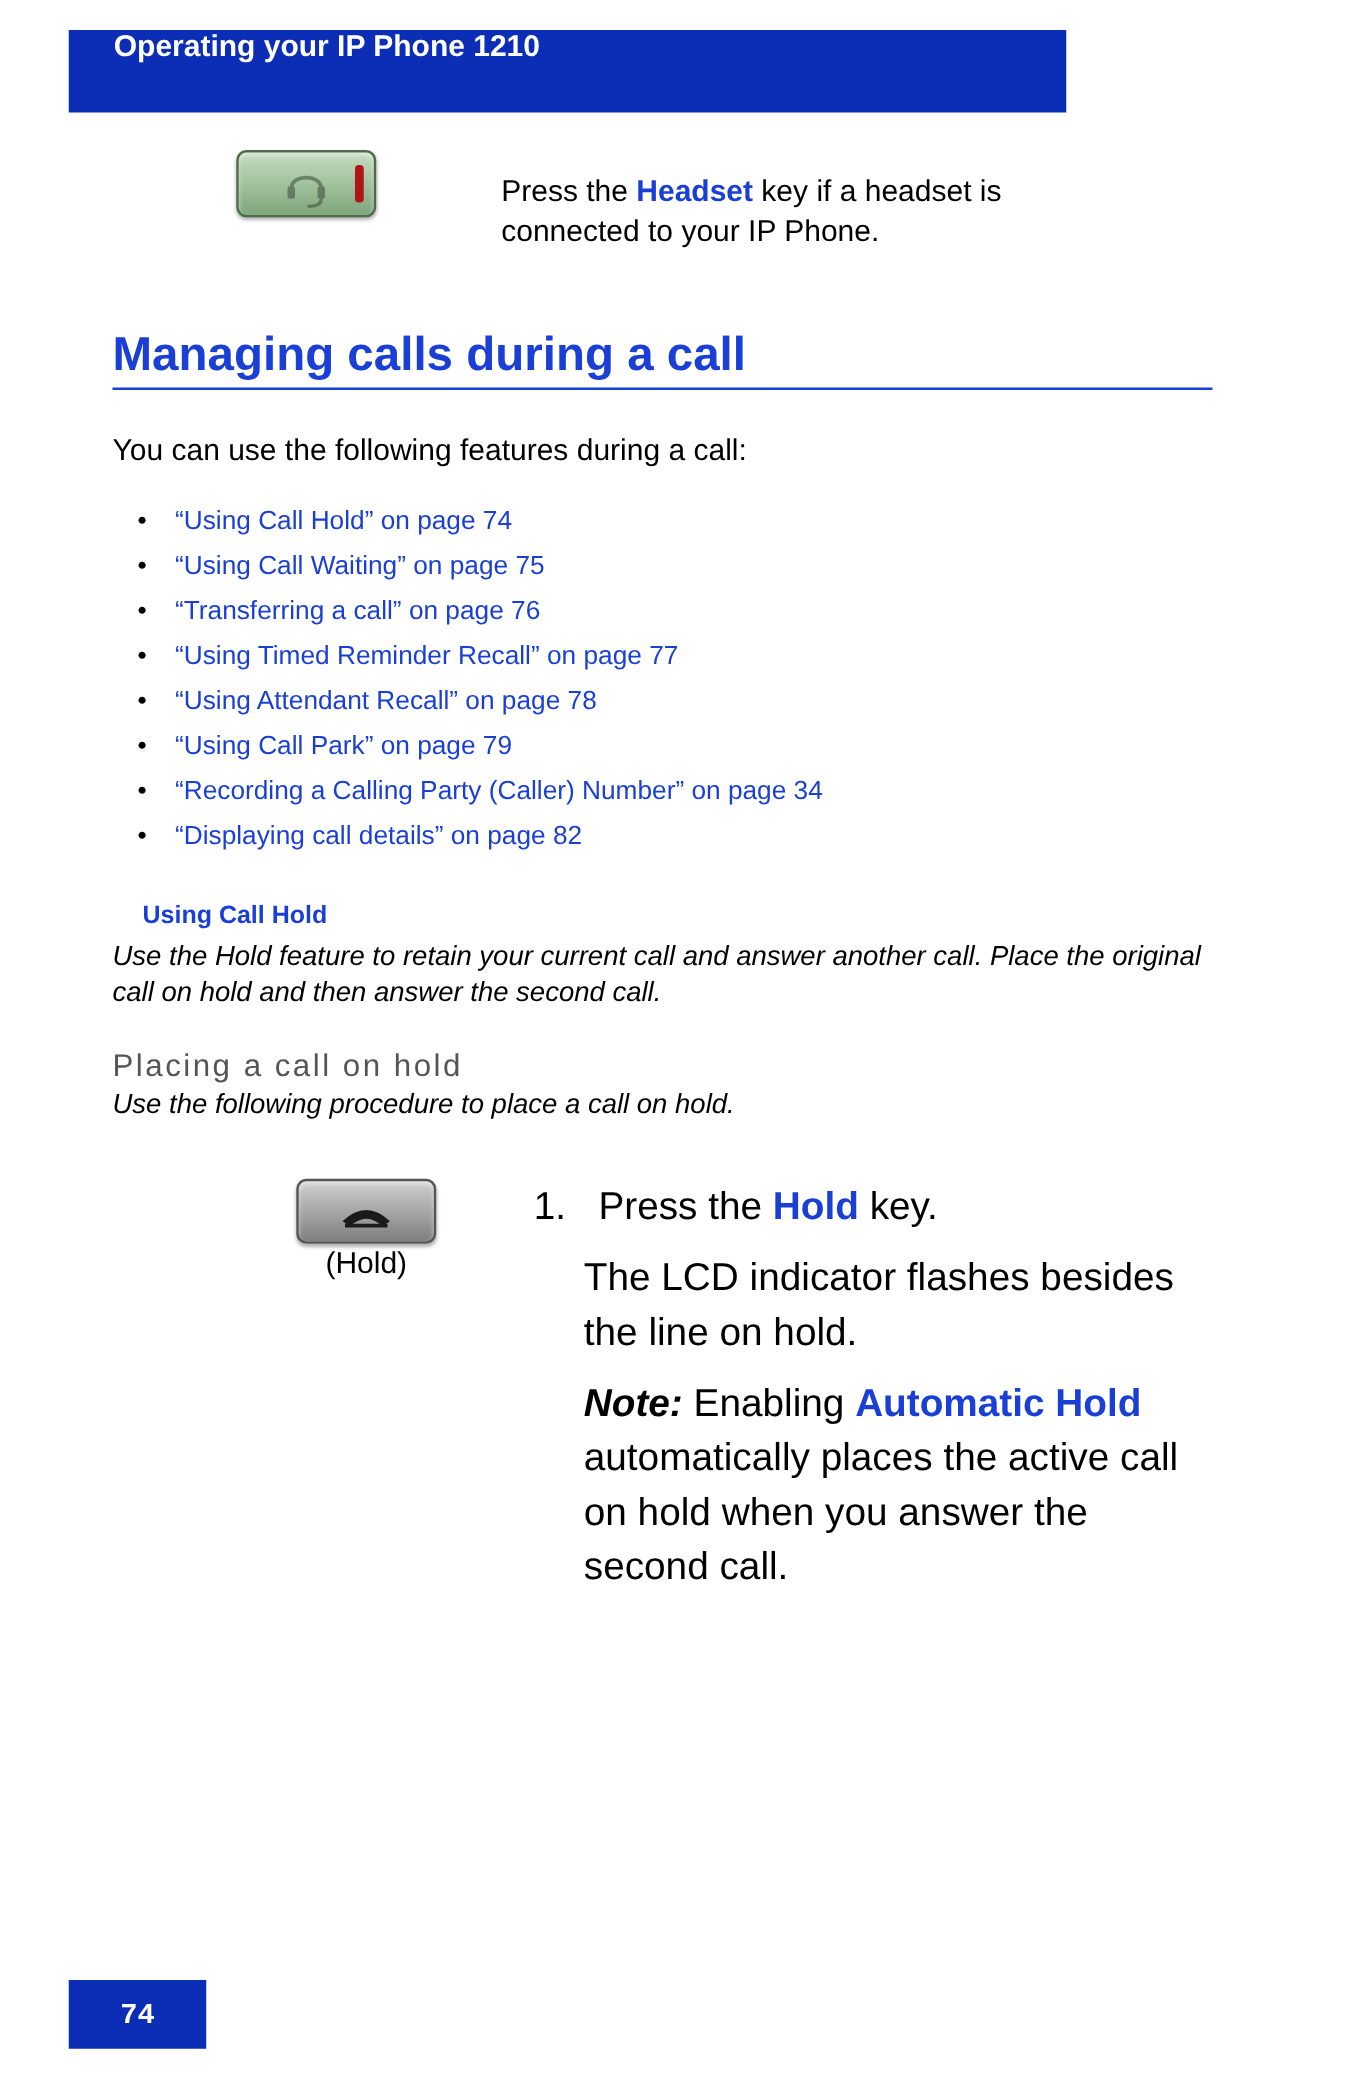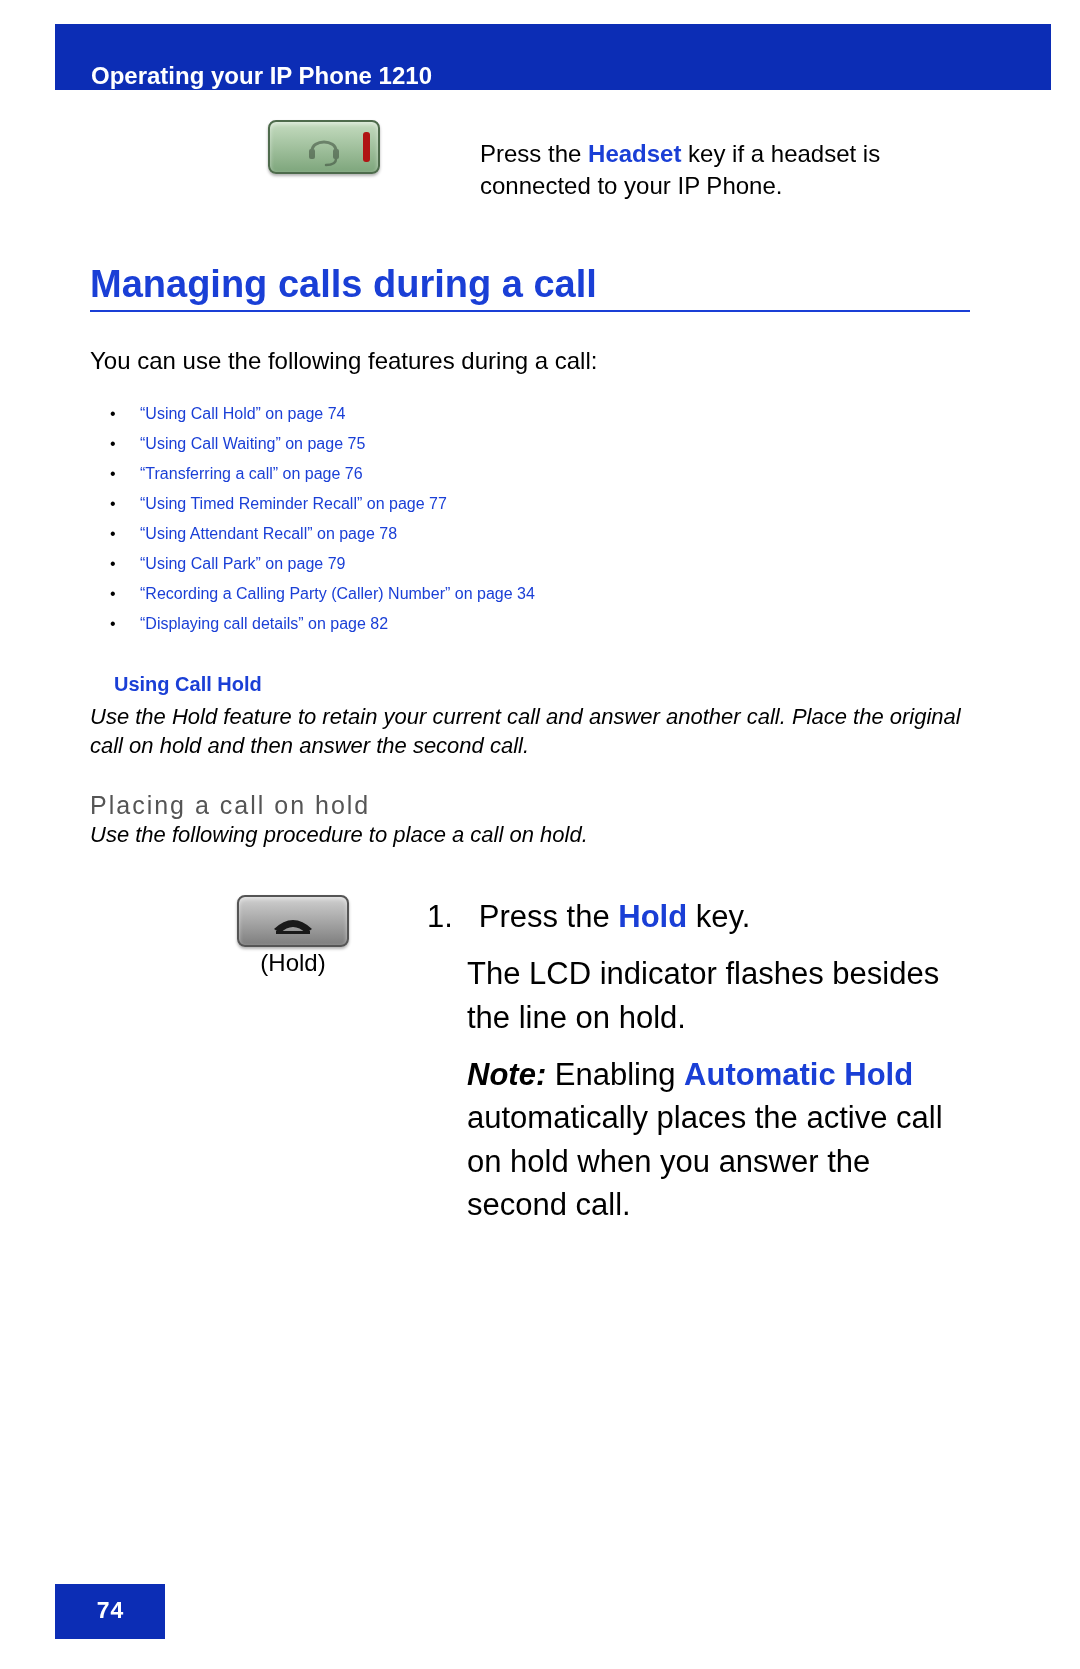--- a/index.html
+++ b/index.html
@@ -20,25 +20,25 @@
   .page {
     position: relative;
     width: 1080px;
     height: 1669px;
   }
   
   .header-bar {
     position: absolute;
     left: 55px;
     top: 24px;
-    width: 996px;
+    width: 798px;
     height: 66px;
     background: var(--brand-blue);
     display: flex;
-    align-items: flex-end;
+    align-items: flex-start;
     padding-left: 36px;
     box-sizing: border-box;
   }
   .header-bar span {
     color: #fff;
     font-weight: 700;
     font-size: 24px;
   }
   
   .content {
@@ -46,21 +46,20 @@
     left: 90px;
     top: 100px;
     width: 880px;
   }
   
   .headset-row {
     display: flex;
     align-items: flex-start;
     margin-top: 20px;
     margin-bottom: 60px;
-    justify-content: flex-end;
   }
   .headset-icon {
     width: 108px;
     height: 50px;
     background: linear-gradient(#c5dcc0, #7ea67c);
     border: 2px solid #4e6b4c;
     border-radius: 8px;
     box-shadow: inset 0 2px 4px rgba(255,255,255,.5), 0 2px 3px rgba(0,0,0,.3);
     display: flex;
     align-items: center;
@@ -103,21 +102,21 @@
   .intro-text {
     font-size: 24px;
     margin-bottom: 30px;
   }
   .feature-list {
     list-style: none;
     padding: 0;
     margin: 0 0 40px 20px;
   }
   .feature-list li {
-    font-size: 16px;
+    font-size: 21px;
     color: var(--link-blue);
     margin-bottom: 12px;
     position: relative;
     padding-left: 30px;
   }
   .feature-list li::before {
     content: "•";
     color: #000;
     position: absolute;
     left: 0;

